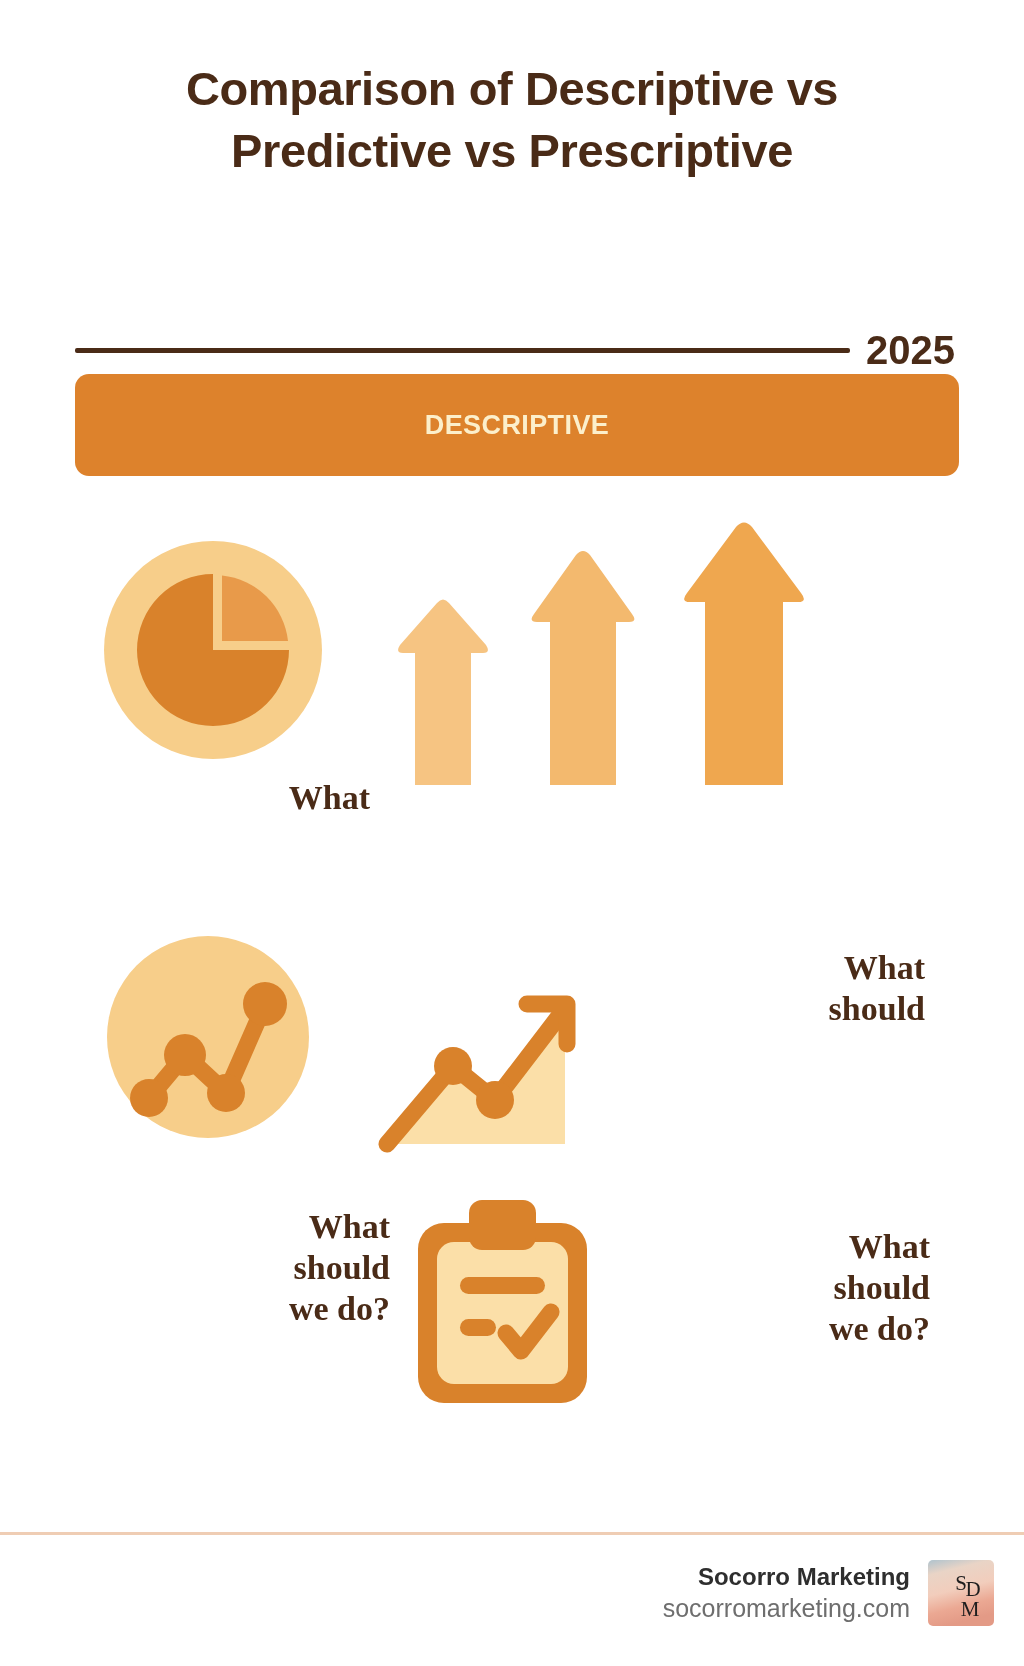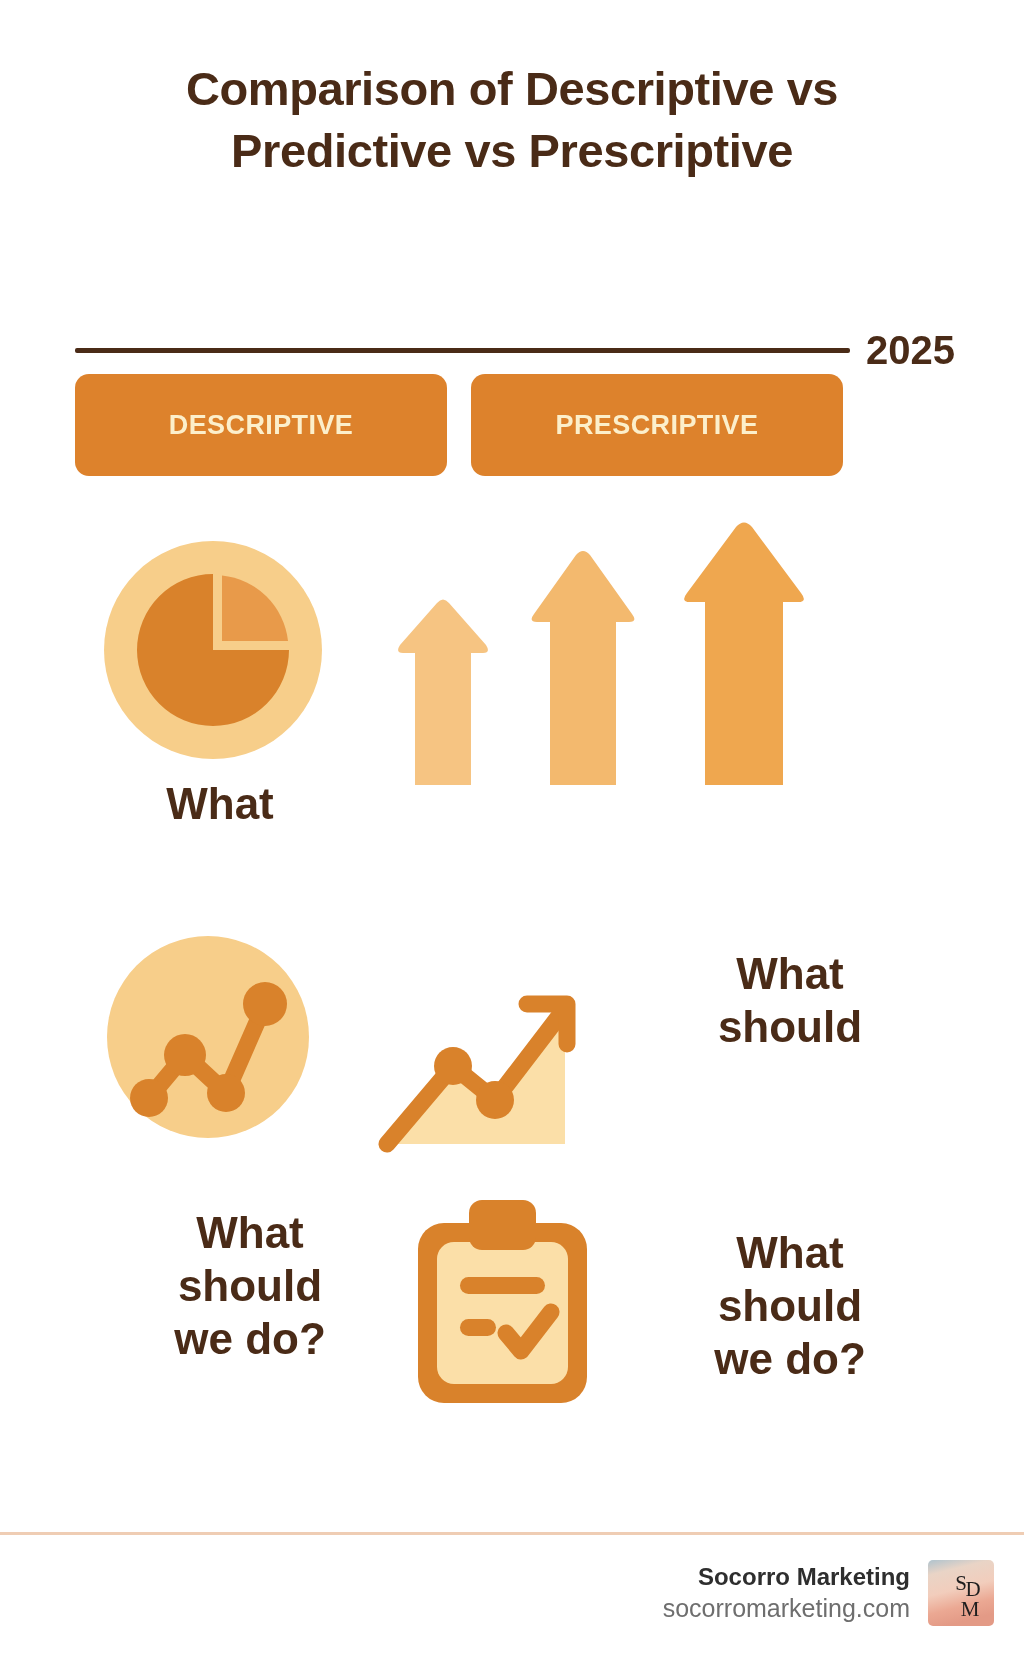--- a/index.html
+++ b/index.html
@@ -58,21 +58,21 @@
     font-weight: bold;
     color: #4A2B17;
     white-space: nowrap;
   }
 
   
   .badges {
     position: absolute;
     top: 374px;
     left: 75px;
-    width: 768px;
+    width: 884px;
     display: flex;
     gap: 24px;
   }
   .badge {
     flex: 1;
     height: 102px;
     background: #DD822C;
     border-radius: 14px;
     display: flex;
     align-items: center;
@@ -86,23 +86,24 @@
     white-space: nowrap;
   }
 
   
   .row1 { position: absolute; top: 510px; left: 0; width: 1024px; height: 380px; }
 
   .pie-wrap { position: absolute; left: 98px; top: 25px; }
   .caption {
     color: #4A2B17;
     font-weight: bold;
-    font-size: 44px;
+    font-size: 34px;
     line-height: 1.2;
-    text-align: center;
+    text-align: right;
+    font-family: Liberation Serif, serif;
   }
   .cap-happened {
     position: absolute;
     left: 70px;
     top: 268px;
     width: 300px;
   }
 
   .arrows {
     position: absolute;
@@ -192,23 +193,20 @@
   </div>
 
   <div class="year-row">
     <div class="rule"></div>
     <div class="year-text">2025</div>
   </div>
 
   <div class="badges">
     <div class="badge">
       <span class="badge-label">DESCRIPTIVE</span>
-    </div>
-    <div class="badge">
-      <span class="badge-label">PRESCRIPTIVE</span>
     </div>
   </div>
 
   <div class="row1">
 
     <div class="pie-wrap">
       <svg width="230" height="230" viewBox="0 0 230 230">
         <circle cx="115" cy="115" r="109" fill="#F7CE8A"></circle>
         <path d="M115 115 L115 39 A76 76 0 1 0 191 115 Z" fill="#D9822B"></path>
         <path d="M124 106 L124 40.5 A74 74 0 0 1 190 106 Z" fill="#E89A4A"></path>

